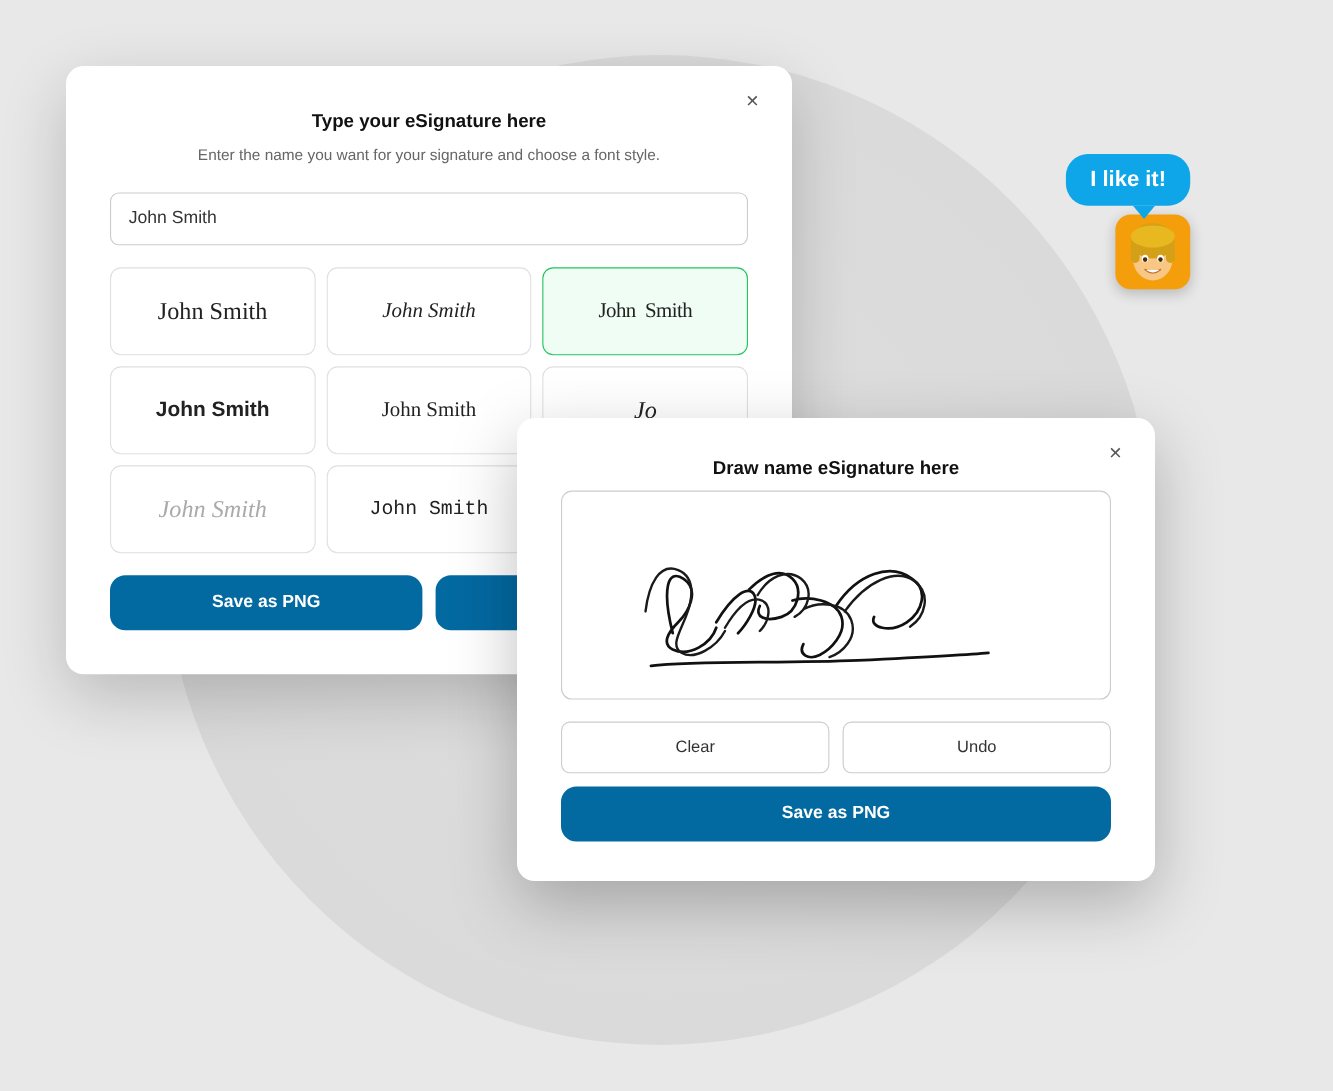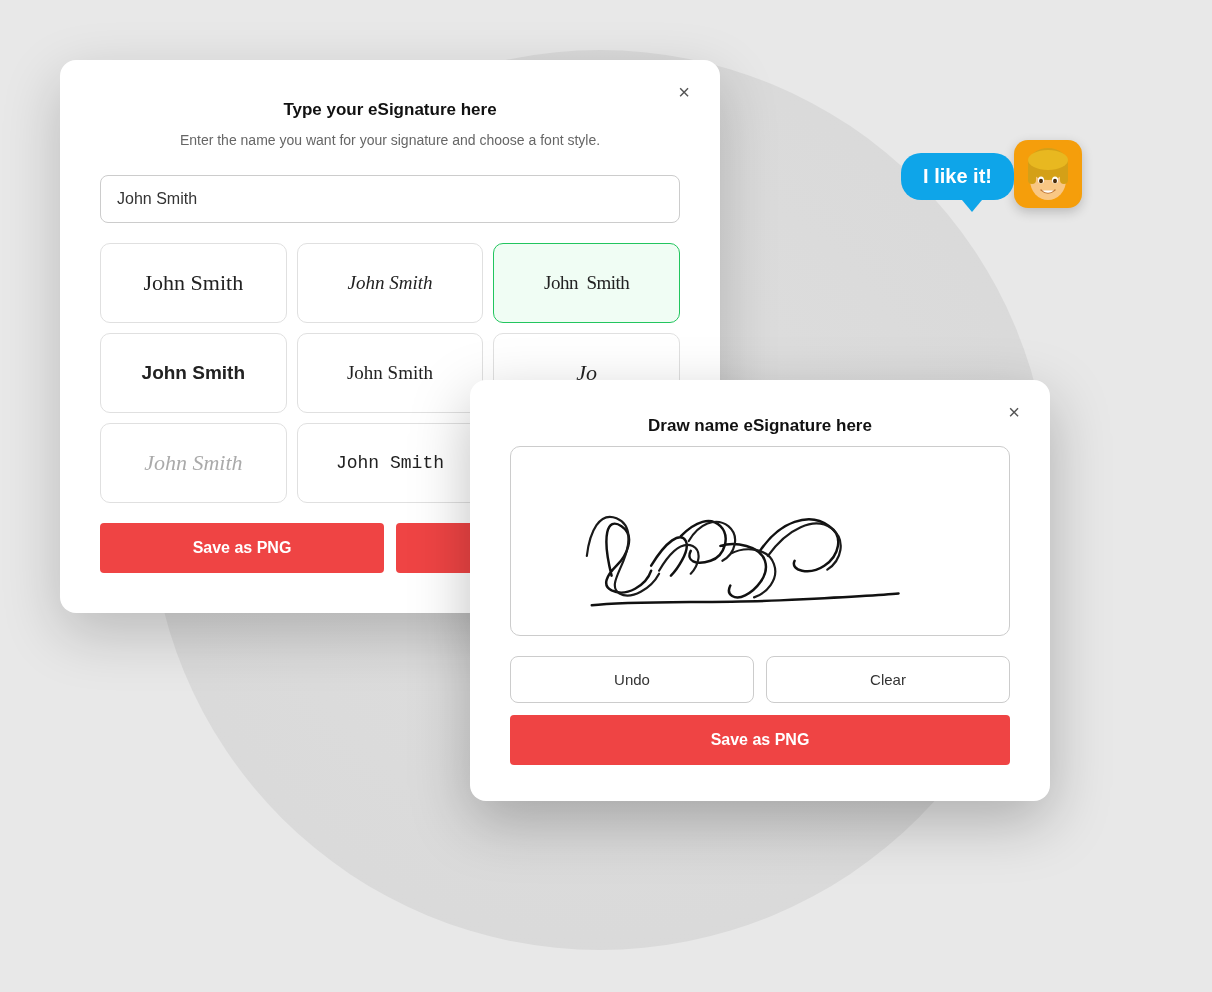--- a/index.html
+++ b/index.html
@@ -119,24 +119,24 @@
     .font-option.font-italic-bold span { font-family: Georgia, serif; font-size: 22px; font-style: italic; font-weight: normal; color: #222; }
 
     .action-buttons {
       display: flex;
       gap: 12px;
       margin-top: 10px;
     }
 
     .btn-primary {
       flex: 1;
-      background: #ef4444;
+      background: #0369a1;
       color: #fff;
       border: none;
-      border-radius: 4px;
+      border-radius: 14px;
       padding: 16px;
       font-size: 16px;
       font-weight: 600;
       cursor: pointer;
       transition: background 0.15s;
     }
 
     .btn-outline {
       flex: 1;
       background: #fff;
@@ -189,20 +189,21 @@
       gap: 12px;
     }
 
     
     .chat-bubble-area {
       position: absolute;
       top: 140px;
       right: 130px;
       z-index: 3;
       display: flex;
+      flex-direction: column;
       align-items: flex-end;
     }
 
     .speech-bubble {
       background: #0ea5e9;
       color: #fff;
       font-size: 20px;
       font-weight: 700;
       padding: 12px 22px;
       border-radius: 20px;
@@ -339,22 +340,22 @@
         C 235 100, 258 102, 264 118
         C 270 134, 256 148, 244 152
         M 258 110
         C 278 82, 305 70, 322 82
         C 338 94, 332 115, 318 124
       " fill="none" stroke="#1a1a1a" stroke-width="2.2" stroke-linecap="round" stroke-linejoin="round"></path>
     </svg>
   </div>
 
   <div class="draw-buttons-row">
+    <button class="btn-outline" style="flex:1;">Clear</button>
     <button class="btn-outline" style="flex:1;">Undo</button>
-    <button class="btn-outline" style="flex:1;">Clear</button>
   </div>
   <div class="draw-buttons-row2">
     <button class="btn-primary">Save as PNG</button>
   </div>
 </div>
 
 <div class="chat-bubble-area">
   <div class="speech-bubble">I like it!</div>
   <div class="avatar-container">
 

